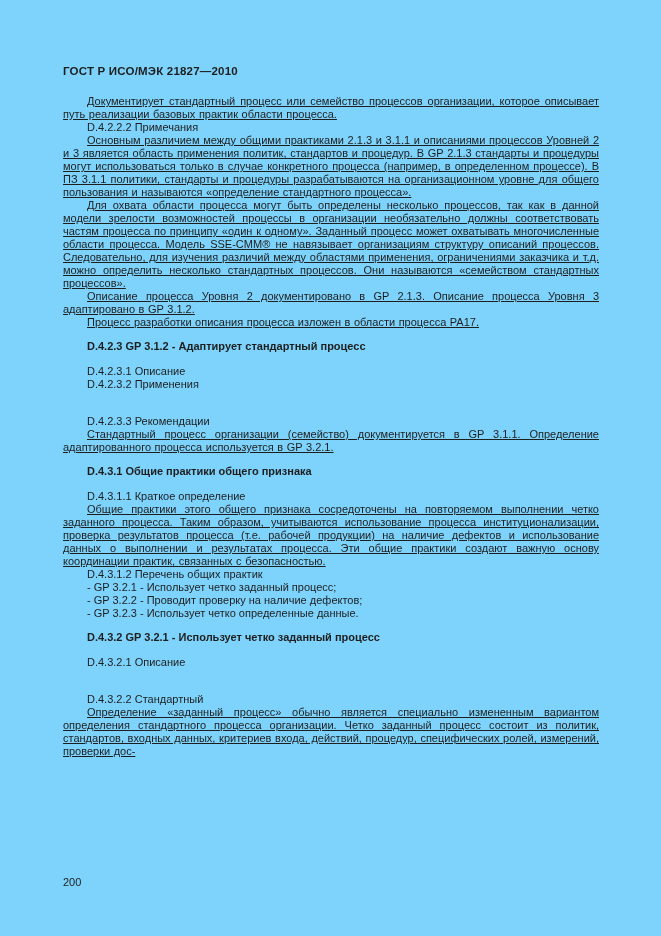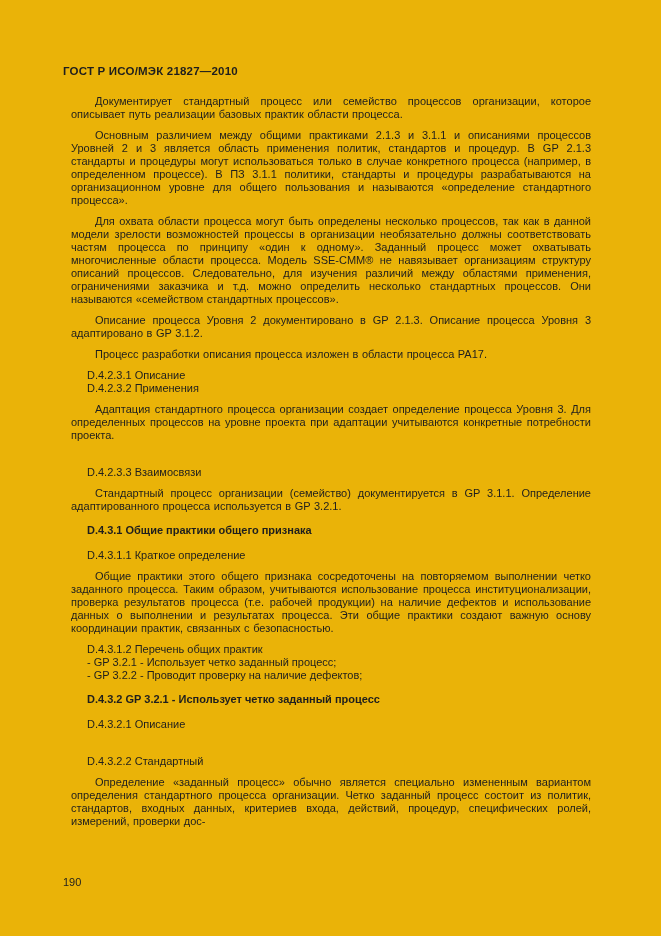--- a/index.html
+++ b/index.html
@@ -5,41 +5,42 @@
 <style>
   html, body {
     margin: 0;
     padding: 0;
     background: #ffffff;
   }
   .page {
     position: relative;
     width: 661px;
     height: 936px;
-    background: #eab308;
+    background: #7dd3fc;
     box-sizing: border-box;
     padding: 65px 62px 0 63px;
     font-family: "Liberation Sans", "DejaVu Sans", sans-serif;
     color: #1e1e1e;
     overflow: hidden;
   }
   .doc-header {
     font-size: 11.5px;
     line-height: 13px;
     font-weight: 700;
     letter-spacing: 0.2px;
     margin: 0 0 17px 0;
   }
   .para {
-    margin: 8px;
+    margin: 0;
     font-size: 11px;
     line-height: 13px;
     text-align: justify;
     text-indent: 24px;
     word-spacing: 0.5px;
+    text-decoration: underline;
   }
   .line {
     margin: 0;
     font-size: 11px;
     line-height: 13px;
     text-indent: 24px;
     text-align: left;
   }
   .heading {
     margin: 11px 0 12px 0;
@@ -62,35 +63,37 @@
   }
 </style>
 </head>
 <body>
 
 <div class="page">
 
   <div class="doc-header">ГОСТ Р ИСО/МЭК 21827—2010</div>
 
   <p class="para">Документирует стандартный процесс или семейство процессов организации, которое описывает путь реализации базовых практик области процесса.</p>
+  <p class="line">D.4.2.2.2 Примечания</p>
   <p class="para">Основным различием между общими практиками 2.1.3 и 3.1.1 и описаниями процессов Уровней 2 и 3 является область применения политик, стандартов и процедур. В GP 2.1.3 стандарты и процедуры могут использоваться только в случае конкретного процесса (например, в определенном процессе). В ПЗ 3.1.1 политики, стандарты и процедуры разрабатываются на организационном уровне для общего пользования и называются «определение стандартного процесса».</p>
   <p class="para">Для охвата области процесса могут быть определены несколько процессов, так как в данной модели зрелости возможностей процессы в организации необязательно должны соответствовать частям процесса по принципу «один к одному». Заданный процесс может охватывать многочисленные области процесса. Модель SSE-CMM® не навязывает организациям структуру описаний процессов. Следовательно, для изучения различий между областями применения, ограничениями заказчика и т.д. можно определить несколько стандартных процессов. Они называются «семейством стандартных процессов».</p>
   <p class="para">Описание процесса Уровня 2 документировано в GP 2.1.3. Описание процесса Уровня 3 адаптировано в GP 3.1.2.</p>
   <p class="para">Процесс разработки описания процесса изложен в области процесса PA17.</p>
+  <p class="heading">D.4.2.3 GP 3.1.2 - Адаптирует стандартный процесс</p>
   <p class="line">D.4.2.3.1 Описание</p>
   <p class="line">D.4.2.3.2 Применения</p>
-  <p class="para">Адаптация стандартного процесса организации создает определение процесса Уровня 3. Для определенных процессов на уровне проекта при адаптации учитываются конкретные потребности проекта.</p>
-  <p class="line gap-lg">D.4.2.3.3 Взаимосвязи</p>
+  <p class="line gap-lg">D.4.2.3.3 Рекомендации</p>
   <p class="para">Стандартный процесс организации (семейство) документируется в GP 3.1.1. Определение адаптированного процесса используется в GP 3.2.1.</p>
   <p class="heading">D.4.3.1 Общие практики общего признака</p>
   <p class="line">D.4.3.1.1 Краткое определение</p>
   <p class="para">Общие практики этого общего признака сосредоточены на повторяемом выполнении четко заданного процесса. Таким образом, учитываются использование процесса институционализации, проверка результатов процесса (т.е. рабочей продукции) на наличие дефектов и использование данных о выполнении и результатах процесса. Эти общие практики создают важную основу координации практик, связанных с безопасностью.</p>
   <p class="line">D.4.3.1.2 Перечень общих практик</p>
   <p class="line">- GP 3.2.1 - Использует четко заданный процесс;</p>
   <p class="line">- GP 3.2.2 - Проводит проверку на наличие дефектов;</p>
+  <p class="line">- GP 3.2.3 - Использует четко определенные данные.</p>
   <p class="heading">D.4.3.2 GP 3.2.1 - Использует четко заданный процесс</p>
   <p class="line">D.4.3.2.1 Описание</p>
   <p class="line gap-lg">D.4.3.2.2 Стандартный</p>
   <p class="para">Определение «заданный процесс» обычно является специально измененным вариантом определения стандартного процесса организации. Четко заданный процесс состоит из политик, стандартов, входных данных, критериев входа, действий, процедур, специфических ролей, измерений, проверки дос-</p>
 
-  <div class="page-number">190</div>
+  <div class="page-number">200</div>
 
 </div>
 
 </body></html>

